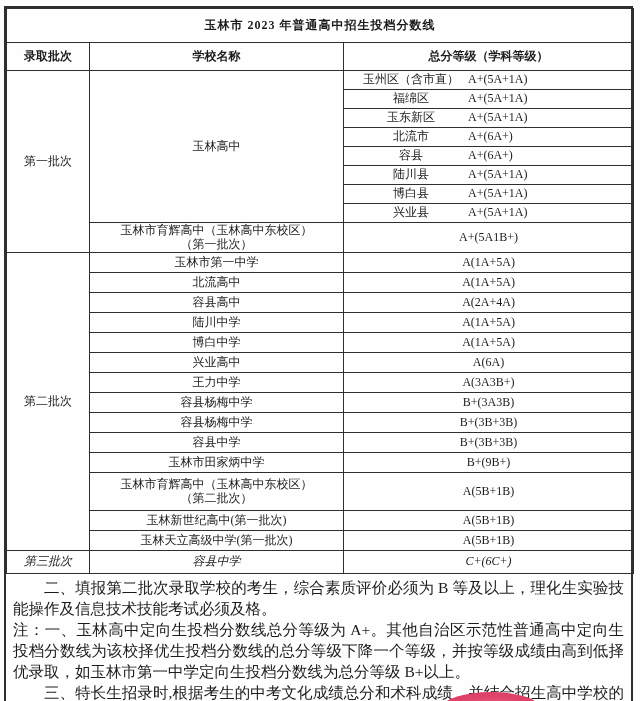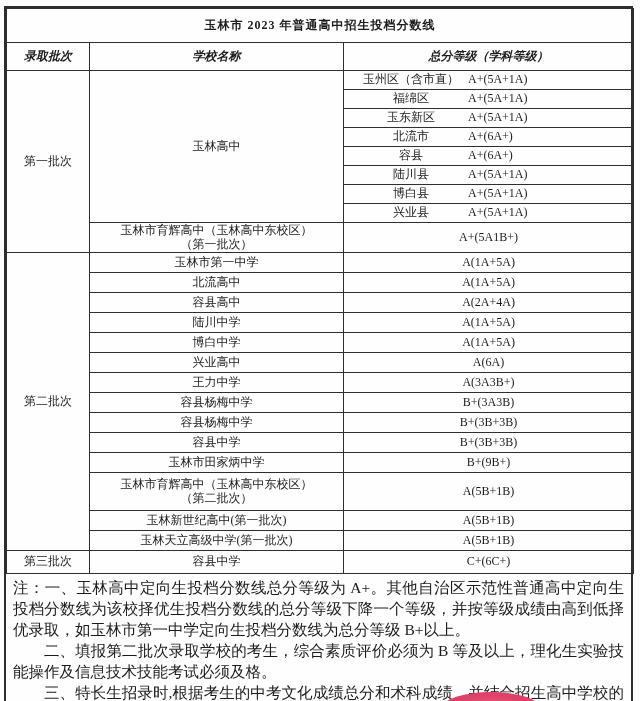--- a/index.html
+++ b/index.html
@@ -32,26 +32,26 @@
     line-height: 1.15;
     overflow: hidden;
     padding: 0 2px;
   }
   .title-cell {
     font-size: 26px;
     font-weight: bold;
     letter-spacing: 1px;
     height: 34px;
   }
-  .header-row th { font-size: 15px; font-weight: bold; height: 28px; font-style: italic; }
+  .header-row th { font-size: 15px; font-weight: bold; height: 28px; }
   .h-d  { height: 19px; }
   .h-s  { height: 20px; }
   .h-2a { height: 30px; }
   .h-2b { height: 38px; }
-  .h-last { height: 23px; }
+  .h-last { height: 23px; font-style: italic; }
   .district-cell {
     text-align: left;
     padding: 0;
   }
   .district-cell .inner {
     display: flex;
     align-items: flex-end;
     height: 100%;
   }
   .district-name {
@@ -236,19 +236,19 @@
 
     <tr class="h-last" data-name="table-row">
       <td data-name="batch-3-label">第三批次</td>
       <td data-name="school-name">容县中学</td>
       <td data-name="grade-value">C+(6C+)</td>
     </tr>
   </tbody>
     </table>
 
   <div class="notes" data-name="notes-section">
+    <p data-name="note-paragraph-2">二、填报第二批次录取学校的考生，综合素质评价必须为 B 等及以上，理化生实验技能操作及信息技术技能考试必须及格。</p>
     <p data-name="note-paragraph-1">注：一、玉林高中定向生投档分数线总分等级为 A+。其他自治区示范性普通高中定向生投档分数线为该校择优生投档分数线的总分等级下降一个等级，并按等级成绩由高到低择优录取，如玉林市第一中学定向生投档分数线为总分等级 B+以上。</p>
-    <p data-name="note-paragraph-2">二、填报第二批次录取学校的考生，综合素质评价必须为 B 等及以上，理化生实验技能操作及信息技术技能考试必须及格。</p>
     <p data-name="note-paragraph-3">三、特长生招录时,根据考生的中考文化成绩总分和术科成绩，并结合招生高中学校的要求从高到低择优录取。</p>
   </div>
 </div>
 
 <div class="stamp" data-name="red-stamp-blob"></div>
 
 </body></html>

